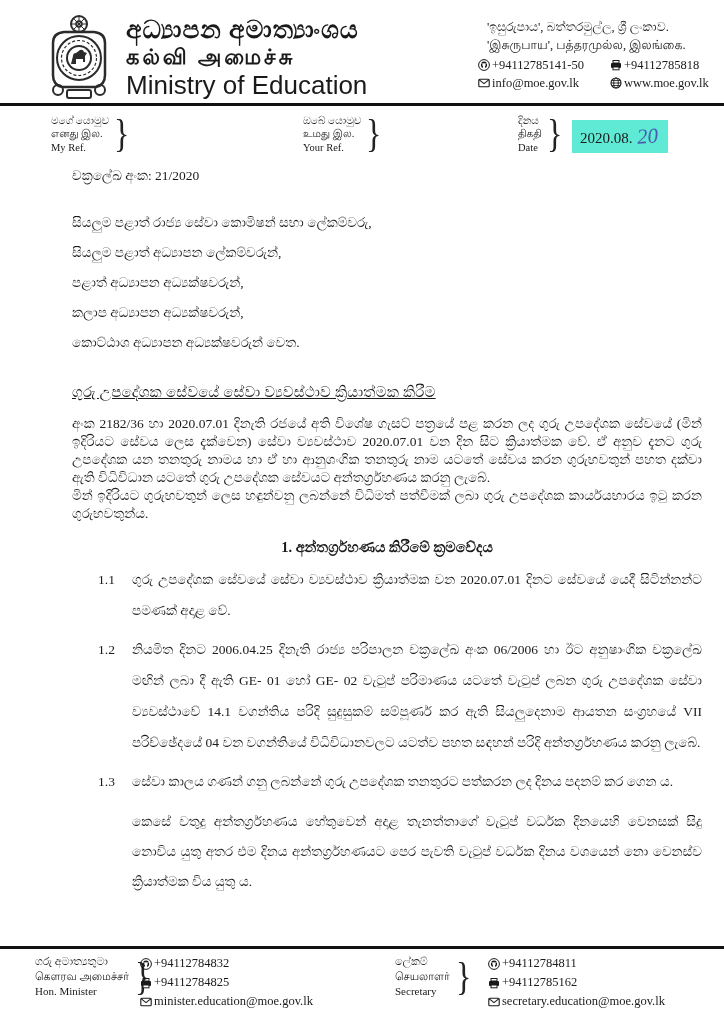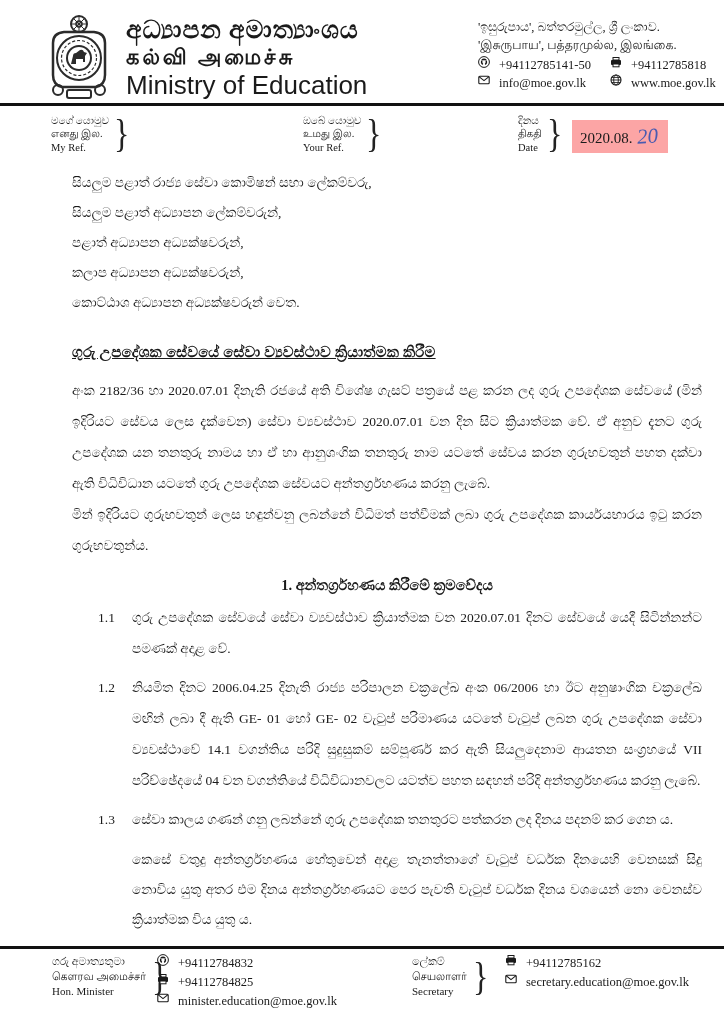--- a/index.html
+++ b/index.html
@@ -17,24 +17,24 @@
 
   
   .header { position: absolute; top: 0; left: 0; width: 724px; height: 83px; }
   .emblem { position: absolute; top: 13px; left: 40px; width: 78px; height: 88px; }
   .ministry-block { position: absolute; top: 16px; left: 126px; width: 330px; }
   .ministry-si { font-size: 25px; font-weight: bold; letter-spacing: 1px; line-height: 28px; }
   .ministry-ta { font-size: 21px; font-weight: bold; letter-spacing: 3px; line-height: 26px; }
   .ministry-en { font-family: "Liberation Sans", sans-serif; font-size: 26px; font-weight: 500; line-height: 30px; }
 
   .addr-block { position: absolute; top: 18px; left: 478px; width: 240px; font-size: 12.5px; line-height: 18px; }
-  .addr-line { white-space: nowrap; }
+  .addr-line { white-space: nowrap; margin-left: 9px; }
   .contact-grid { margin-top: 2px; font-size: 12.5px; }
   .contact-row { display: flex; gap: 4px; line-height: 18px; }
-  .contact-cell { display: flex; align-items: flex-start; gap: 9px; white-space: nowrap; }
+  .contact-cell { display: flex; align-items: center; gap: 2px; white-space: nowrap; }
   .contact-cell.c1 { width: 128px; }
   .icon { display: inline-flex; width: 12px; height: 12px; flex: 0 0 auto; }
   .icon svg { width: 12px; height: 12px; }
 
   .rule-top { position: absolute; top: 103px; left: 0px; width: 724px; height: 3px; background: #111; }
 
   
   .refstrip { position: absolute; top: 106px; left: 16px; width: 724px; height: 58px; }
   .ref-label { font-size: 10.5px; line-height: 13.5px; }
   .brace { font-size: 40px; font-weight: 300; line-height: 44px; transform: scaleX(.8); color:#222; }
@@ -52,34 +52,34 @@
     font-size: 21px; font-style: italic; font-weight: 500;
     transform: rotate(-4deg); display: inline-block;
   }
 
   
   .body { position: absolute; top: 168px; left: 72px; width: 630px; }
   .circular-no { font-size: 13.5px; margin-bottom: 24px; }
   .addressees { margin-bottom: 6px; }
   .addressee { font-size: 13.5px; line-height: 30px; }
   .subject {
-    font-size: 15px; font-weight: bold; text-decoration: underline;
+    font-size: 15px; font-weight: normal; text-decoration: underline;
     margin-top: 26px; margin-bottom: 14px; letter-spacing: .2px;
   }
-  .para { font-size: 13.5px; line-height: 31px; text-align: justify; }
+  .para { font-size: 13.5px; line-height: 18px; text-align: justify; }
   .para + .para { margin-top: 0; }
   .sec-heading { font-size: 14.5px; font-weight: bold; margin: 16px 0 8px 0; text-align: center; }
   .numitem { display: flex; margin-top: 8px; }
   .numitem .no { width: 34px; flex: 0 0 auto; font-size: 13.5px; line-height: 31px; padding-left: 26px; box-sizing: content-box; }
   .numitem .txt { flex: 1; font-size: 13.5px; line-height: 31px; text-align: justify; }
   .closing { margin-top: 10px; margin-left: 60px; font-size: 13.5px; line-height: 30px; text-align: justify; }
 
   
   .rule-bottom { position: absolute; top: 946px; left: 0; width: 724px; height: 3px; background: #111; }
-  .footer { position: absolute; top: 952px; left: 17px; width: 585px; height: 72px; }
+  .footer { position: absolute; top: 952px; left: 0; width: 585px; height: 72px; }
   .foot-group { position: absolute; display: flex; gap: 4px; align-items: center; }
   .foot-label { font-size: 11px; line-height: 15px; }
   .foot-contacts { font-size: 12.5px; line-height: 19px; }
   .fg-left  { left: 35px; top: 2px; }
   .fc-left  { position: absolute; left: 140px; top: 2px; }
   .fg-right { left: 395px; top: 2px; }
   .fc-right { position: absolute; left: 488px; top: 2px; }
 </style>
 </head>
 <body>
@@ -196,28 +196,29 @@
 
     <div class="ref-group dategrp">
       <div class="ref-label">
         <div>දිනය</div>
         <div>திகதி</div>
         <div>Date</div>
       </div>
       <div class="brace">}</div>
     </div>
 
-    <div class="date-value" style="background:#fca5a5;">
+    <div class="date-value" style="background:#5eead4;">
       <span>2020.08.</span>
       <span class="date-hand" style="color:#4a5bb0;">20</span>
     </div>
   </div>
 
   <div class="body">
 
+    <div class="circular-no">චක්‍රලේඛ  අංක: 21/2020</div>
 
     <div class="addressees">
       <div class="addressee">සියලුම පළාත් රාජ්‍ය සේවා කොමිෂන් සභා ලේකම්වරු,</div>
       <div class="addressee">සියලුම පළාත් අධ්‍යාපන ලේකම්වරුන්,</div>
       <div class="addressee">පළාත් අධ්‍යාපන අධ්‍යක්ෂවරුන්,</div>
       <div class="addressee">කලාප අධ්‍යාපන අධ්‍යක්ෂවරුන්,</div>
       <div class="addressee">කොට්ඨාශ අධ්‍යාපන අධ්‍යක්ෂවරුන් වෙත.</div>
     </div>
 
     <div class="subject">ගුරු උපදේශක සේවයේ සේවා ව්‍යවස්ථාව ක්‍රියාත්මක කිරීම</div>
@@ -295,20 +296,29 @@
         <div>செயலாளர்</div>
         <div>Secretary</div>
       </div>
       <div class="brace">}</div>
     </div>
 
     <div class="foot-contacts fc-right">
       <div class="contact-cell">
         <span class="icon">
           <svg viewBox="0 0 12 12">
+              <circle cx="6" cy="6" r="5.4" fill="none" stroke="#1a1a1a" stroke-width="1"></circle>
+              <path d="M3.4 3.2 Q6 1.8 8.6 3.2 L7.8 4.6 L6 4.2 L4.2 4.6 Z M3 4.2 Q2.2 7 4.2 9 L5.2 8 Q4 6.6 4.4 5 Z M9 4.2 Q9.8 7 7.8 9 L6.8 8 Q8 6.6 7.6 5 Z" fill="#1a1a1a"></path>
+            </svg>
+        </span>
+        <span>+94112784811</span>
+      </div>
+      <div class="contact-cell">
+        <span class="icon">
+          <svg viewBox="0 0 12 12">
               <rect x="1" y="4" width="10" height="5" rx="1" fill="#1a1a1a"></rect>
               <rect x="3" y="1.5" width="6" height="2.5" fill="none" stroke="#1a1a1a" stroke-width="1"></rect>
               <rect x="3" y="8" width="6" height="2.8" fill="#fff" stroke="#1a1a1a" stroke-width="1"></rect>
             </svg>
         </span>
         <span>+94112785162</span>
       </div>
       <div class="contact-cell">
         <span class="icon">
           <svg viewBox="0 0 12 12">

